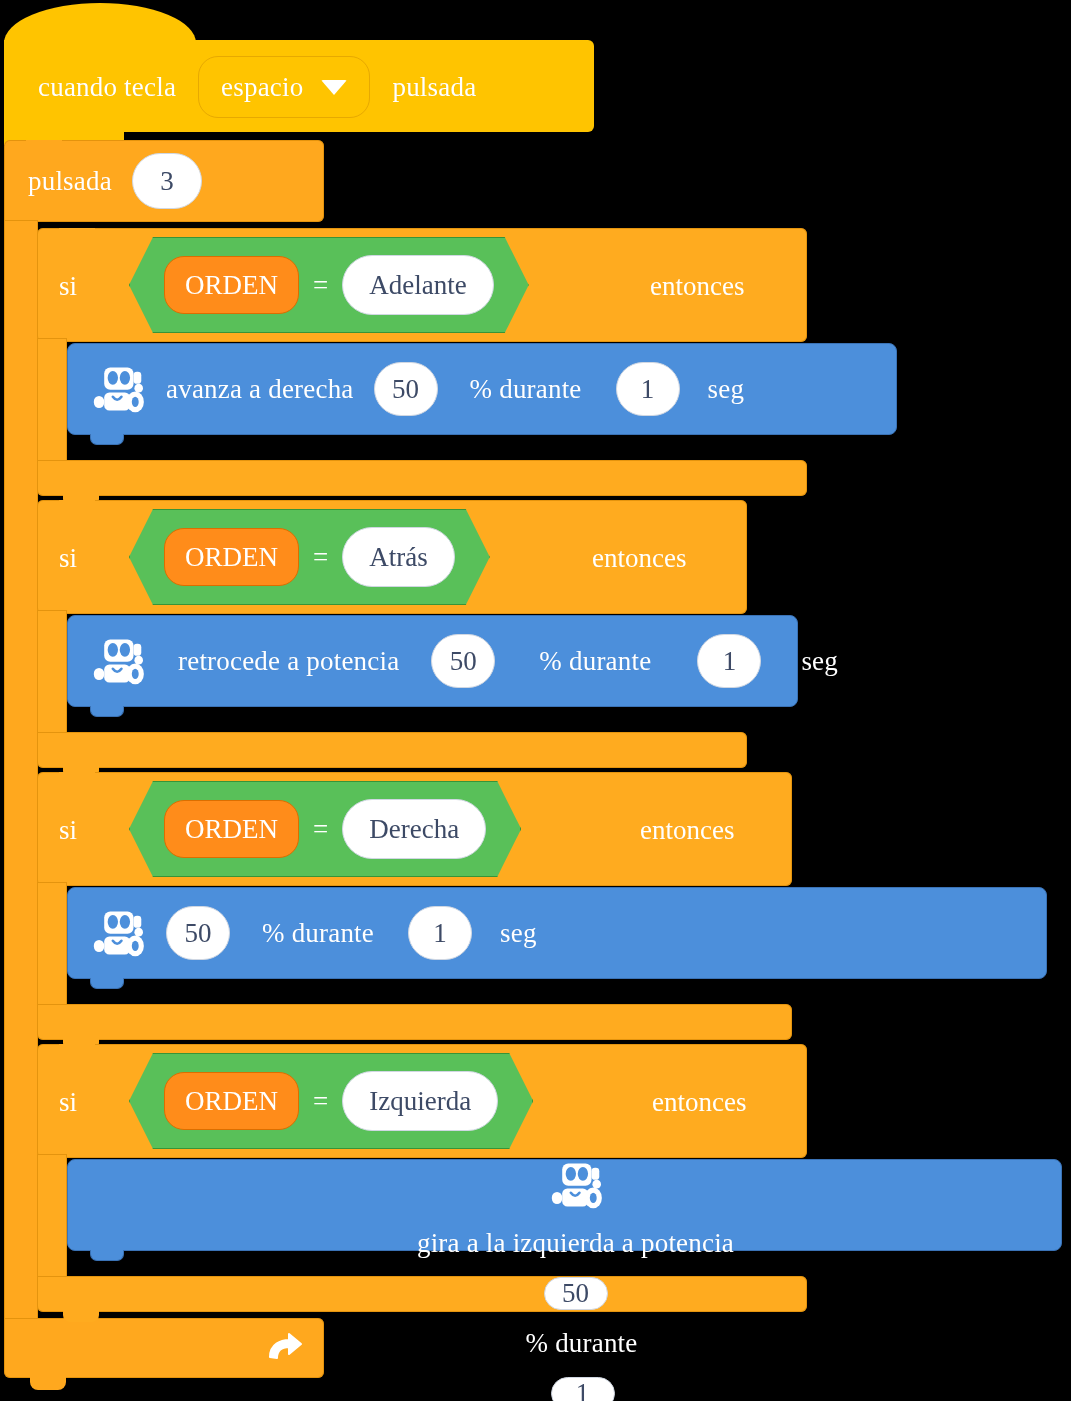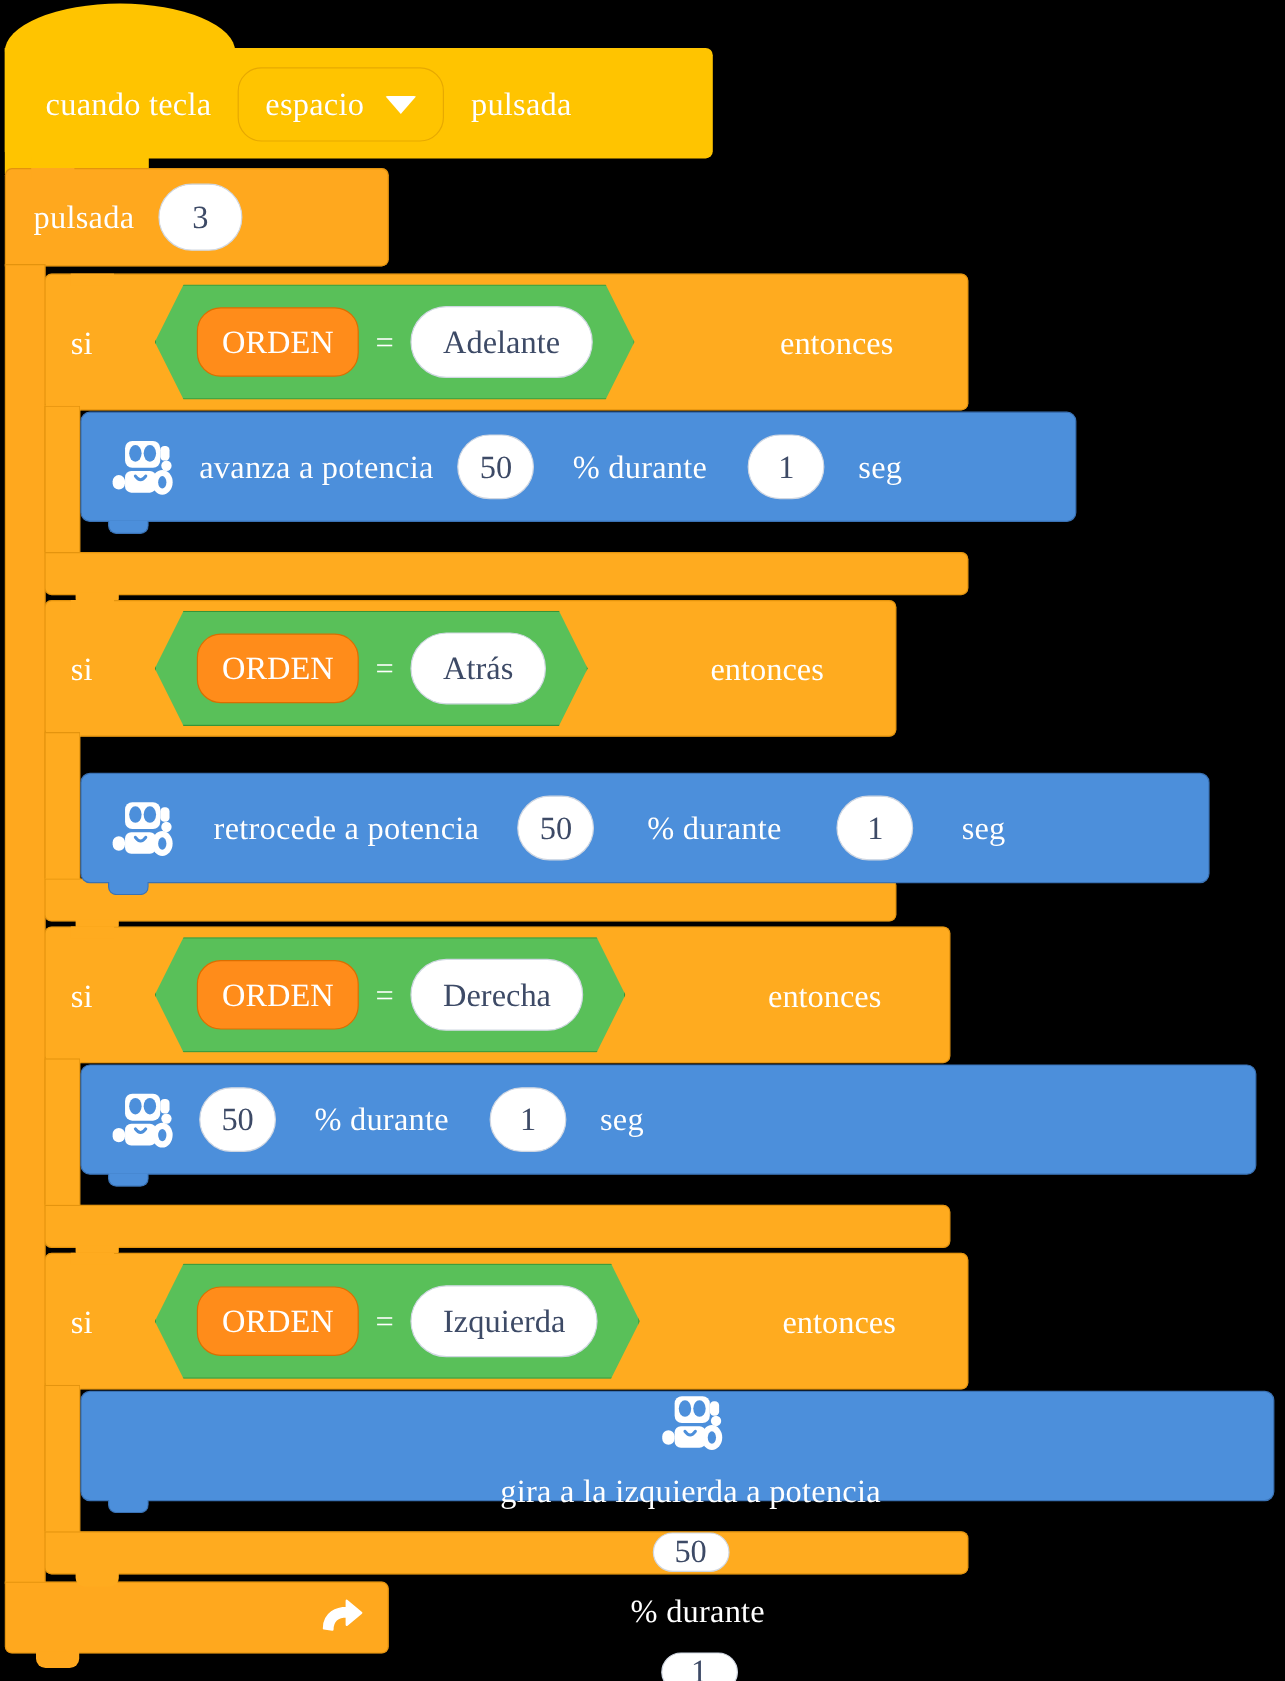--- a/index.html
+++ b/index.html
@@ -216,21 +216,21 @@
       <ellipse cx="26" cy="16" rx="6" ry="8" fill="#4c8fdb"></ellipse>
       <ellipse cx="40" cy="16" rx="6" ry="8" fill="#4c8fdb"></ellipse>
       <rect x="50" y="9" width="9" height="14" rx="4" fill="#ffffff"></rect>
       <circle cx="56" cy="28" r="5" fill="#ffffff"></circle>
       <rect x="16" y="33" width="30" height="21" rx="6" fill="#ffffff"></rect>
       <path d="M26 38 q5 7 10 0" stroke="#4c8fdb" stroke-width="3" fill="none" stroke-linecap="round"></path>
       <rect x="4" y="37" width="12" height="14" rx="6" fill="#ffffff"></rect>
       <ellipse cx="52" cy="44" rx="10" ry="12" fill="#ffffff"></ellipse>
       <ellipse cx="52" cy="44" rx="4" ry="6" fill="#4c8fdb"></ellipse>
     </svg>
-    <span class="blk-txt">avanza a potencia</span>
+    <span class="blk-txt">avanza a derecha</span>
     <span class="oval num">50</span>
     <span class="blk-txt" style="margin-left:12px;">% durante</span>
     <span class="oval num" style="margin-left:14px;">1</span>
     <span class="blk-txt" style="margin-left:8px;">seg</span>
   </div>
 
   <div class="cblk c-if" style="left:37px; top:500px; width:710px; height:270px;">
     <div class="bar frame-outline" style="left:0; top:0; width:710px; height:114px; border-radius:6px;"></div>
     <div style="position:absolute; left:22px; top:0; width:36px; height:10px; background:#ffab1f;"></div>
     <div class="wall frame-outline" style="left:0; top:110px; width:30px; height:128px;"></div>
@@ -241,21 +241,21 @@
 
     <div class="bool-hex" style="left:92px; top:9px;">
       <span class="var-rep">ORDEN</span>
       <span class="eq-sign">=</span>
       <span class="oval txt">Atrás</span>
     </div>
 
     <span class="t-ent" style="position:absolute; left:555px; top:43px;">entonces</span>
   </div>
 
-  <div class="motor" style="left:67px; top:644px; width:941px; height:92px;gap:32px;">
+  <div class="motor" style="left:67px; top:615px; width:731px; height:92px;gap:32px;">
     <div class="nub-bot"></div>
     <svg class="robot-ico" viewBox="0 0 64 58">
       <rect x="16" y="4" width="34" height="26" rx="7" fill="#ffffff"></rect>
       <ellipse cx="26" cy="16" rx="6" ry="8" fill="#4c8fdb"></ellipse>
       <ellipse cx="40" cy="16" rx="6" ry="8" fill="#4c8fdb"></ellipse>
       <rect x="50" y="9" width="9" height="14" rx="4" fill="#ffffff"></rect>
       <circle cx="56" cy="28" r="5" fill="#ffffff"></circle>
       <rect x="16" y="33" width="30" height="21" rx="6" fill="#ffffff"></rect>
       <path d="M26 38 q5 7 10 0" stroke="#4c8fdb" stroke-width="3" fill="none" stroke-linecap="round"></path>
       <rect x="4" y="37" width="12" height="14" rx="6" fill="#ffffff"></rect>

